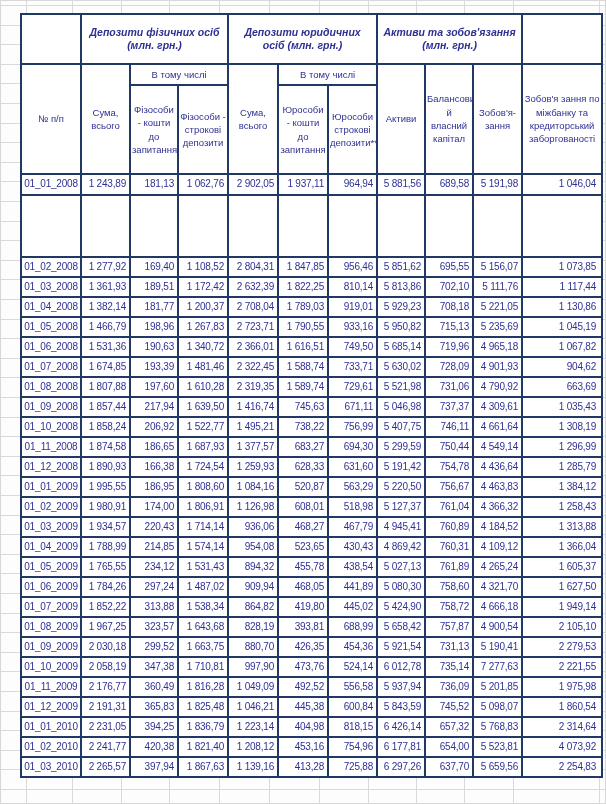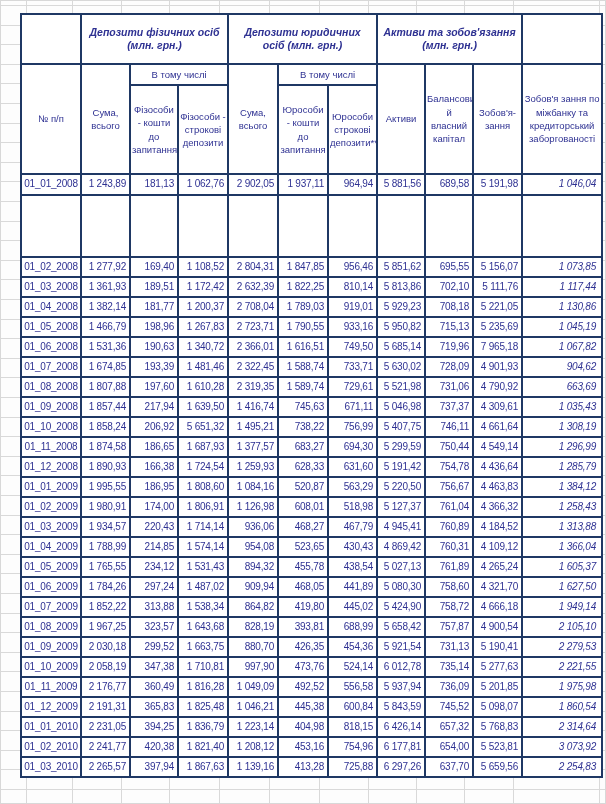--- a/index.html
+++ b/index.html
@@ -72,21 +72,21 @@
     padding:1px 4px;
   }
   tr.r1{height:50px;}
   tr.r2{height:21px;}
   tr.r3{height:89px;}
   tbody tr{height:20px;}
   tbody tr.first{height:21px;}
   tbody tr.tall{height:62px;}
   td.date{text-align:center;letter-spacing:-0.2px;}
   td.num{text-align:right;padding-right:3px;letter-spacing:-0.2px;}
-  td.num.last{padding-right:5px;font-style:italic;}
+  td.num.last{padding-right:5px;}
 </style>
 </head>
 <body>
 
 <div id="screen">
   <div id="grid-rows"></div>
   <div class="vline" style="left:25px"></div>
   <div class="vline" style="left:71px"></div>
   <div class="vline" style="left:120px"></div>
   <div class="vline" style="left:168px"></div>
@@ -221,21 +221,21 @@
         <tr>
           <td class="date">01_06_2008</td>
           <td class="num">1 531,36</td>
           <td class="num">190,63</td>
           <td class="num">1 340,72</td>
           <td class="num">2 366,01</td>
           <td class="num">1 616,51</td>
           <td class="num">749,50</td>
           <td class="num">5 685,14</td>
           <td class="num">719,96</td>
-          <td class="num">7 965,18</td>
+          <td class="num">4 965,18</td>
           <td class="num last">1 067,82</td>
         </tr>
         <tr>
           <td class="date">01_07_2008</td>
           <td class="num">1 674,85</td>
           <td class="num">193,39</td>
           <td class="num">1 481,46</td>
           <td class="num">2 322,45</td>
           <td class="num">1 588,74</td>
           <td class="num">733,71</td>
@@ -267,21 +267,21 @@
           <td class="num">671,11</td>
           <td class="num">5 046,98</td>
           <td class="num">737,37</td>
           <td class="num">4 309,61</td>
           <td class="num last">1 035,43</td>
         </tr>
         <tr>
           <td class="date">01_10_2008</td>
           <td class="num">1 858,24</td>
           <td class="num">206,92</td>
-          <td class="num">5 651,32</td>
+          <td class="num">1 522,77</td>
           <td class="num">1 495,21</td>
           <td class="num">738,22</td>
           <td class="num">756,99</td>
           <td class="num">5 407,75</td>
           <td class="num">746,11</td>
           <td class="num">4 661,64</td>
           <td class="num last">1 308,19</td>
         </tr>
         <tr>
           <td class="date">01_11_2008</td>
@@ -429,21 +429,21 @@
         <tr>
           <td class="date">01_10_2009</td>
           <td class="num">2 058,19</td>
           <td class="num">347,38</td>
           <td class="num">1 710,81</td>
           <td class="num">997,90</td>
           <td class="num">473,76</td>
           <td class="num">524,14</td>
           <td class="num">6 012,78</td>
           <td class="num">735,14</td>
-          <td class="num">5 277,63</td>
+          <td class="num">7 277,63</td>
           <td class="num last">2 221,55</td>
         </tr>
         <tr>
           <td class="date">01_11_2009</td>
           <td class="num">2 176,77</td>
           <td class="num">360,49</td>
           <td class="num">1 816,28</td>
           <td class="num">1 049,09</td>
           <td class="num">492,52</td>
           <td class="num">556,58</td>
@@ -482,21 +482,21 @@
           <td class="date">01_02_2010</td>
           <td class="num">2 241,77</td>
           <td class="num">420,38</td>
           <td class="num">1 821,40</td>
           <td class="num">1 208,12</td>
           <td class="num">453,16</td>
           <td class="num">754,96</td>
           <td class="num">6 177,81</td>
           <td class="num">654,00</td>
           <td class="num">5 523,81</td>
-          <td class="num last">3 073,92</td>
+          <td class="num last">4 073,92</td>
         </tr>
         <tr>
           <td class="date">01_03_2010</td>
           <td class="num">2 265,57</td>
           <td class="num">397,94</td>
           <td class="num">1 867,63</td>
           <td class="num">1 139,16</td>
           <td class="num">413,28</td>
           <td class="num">725,88</td>
           <td class="num">6 297,26</td>

